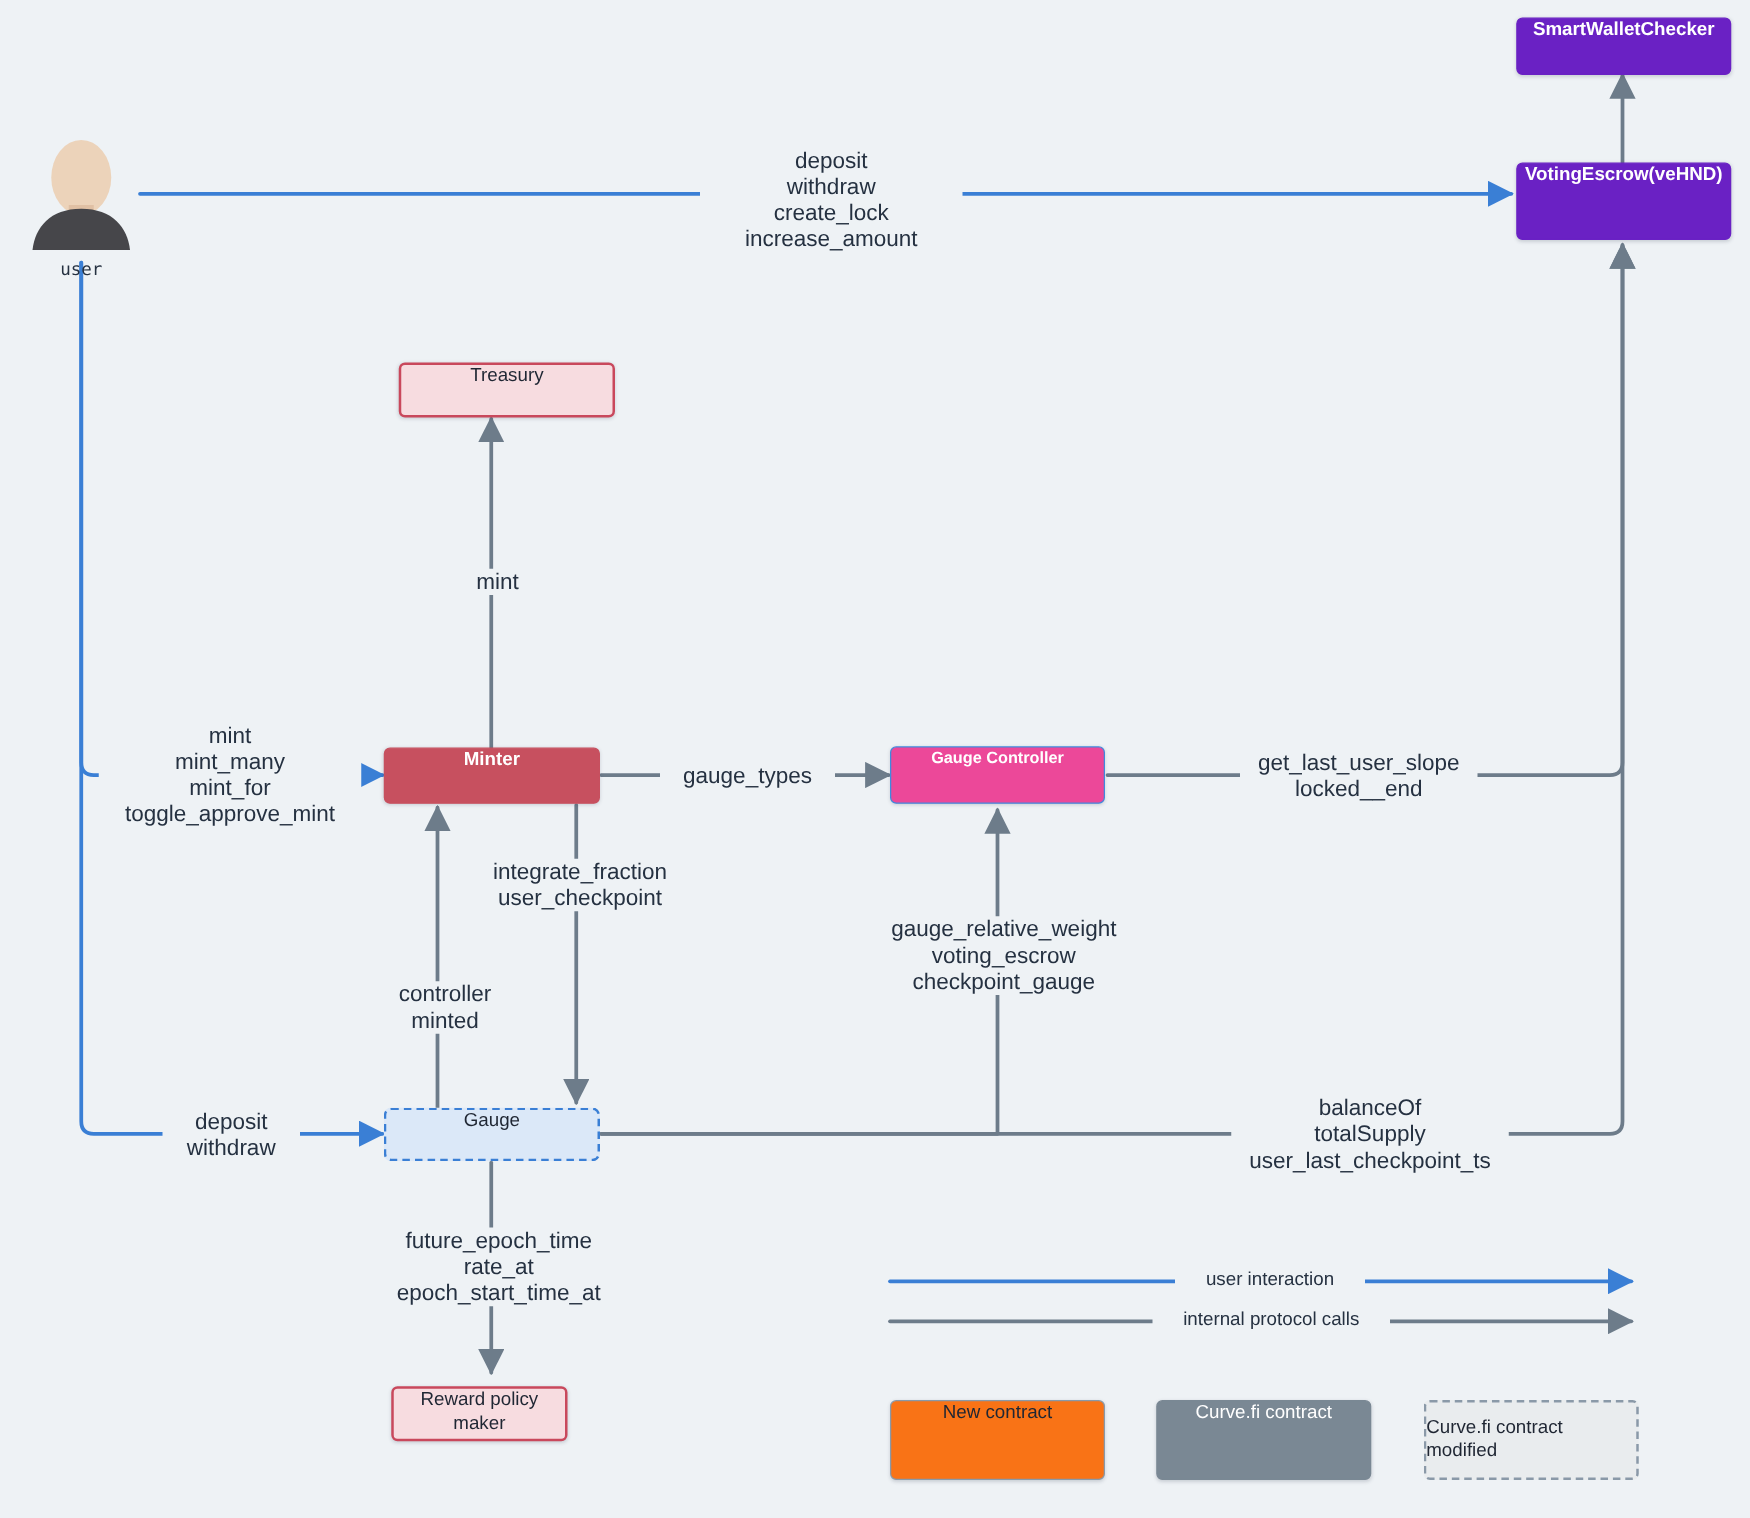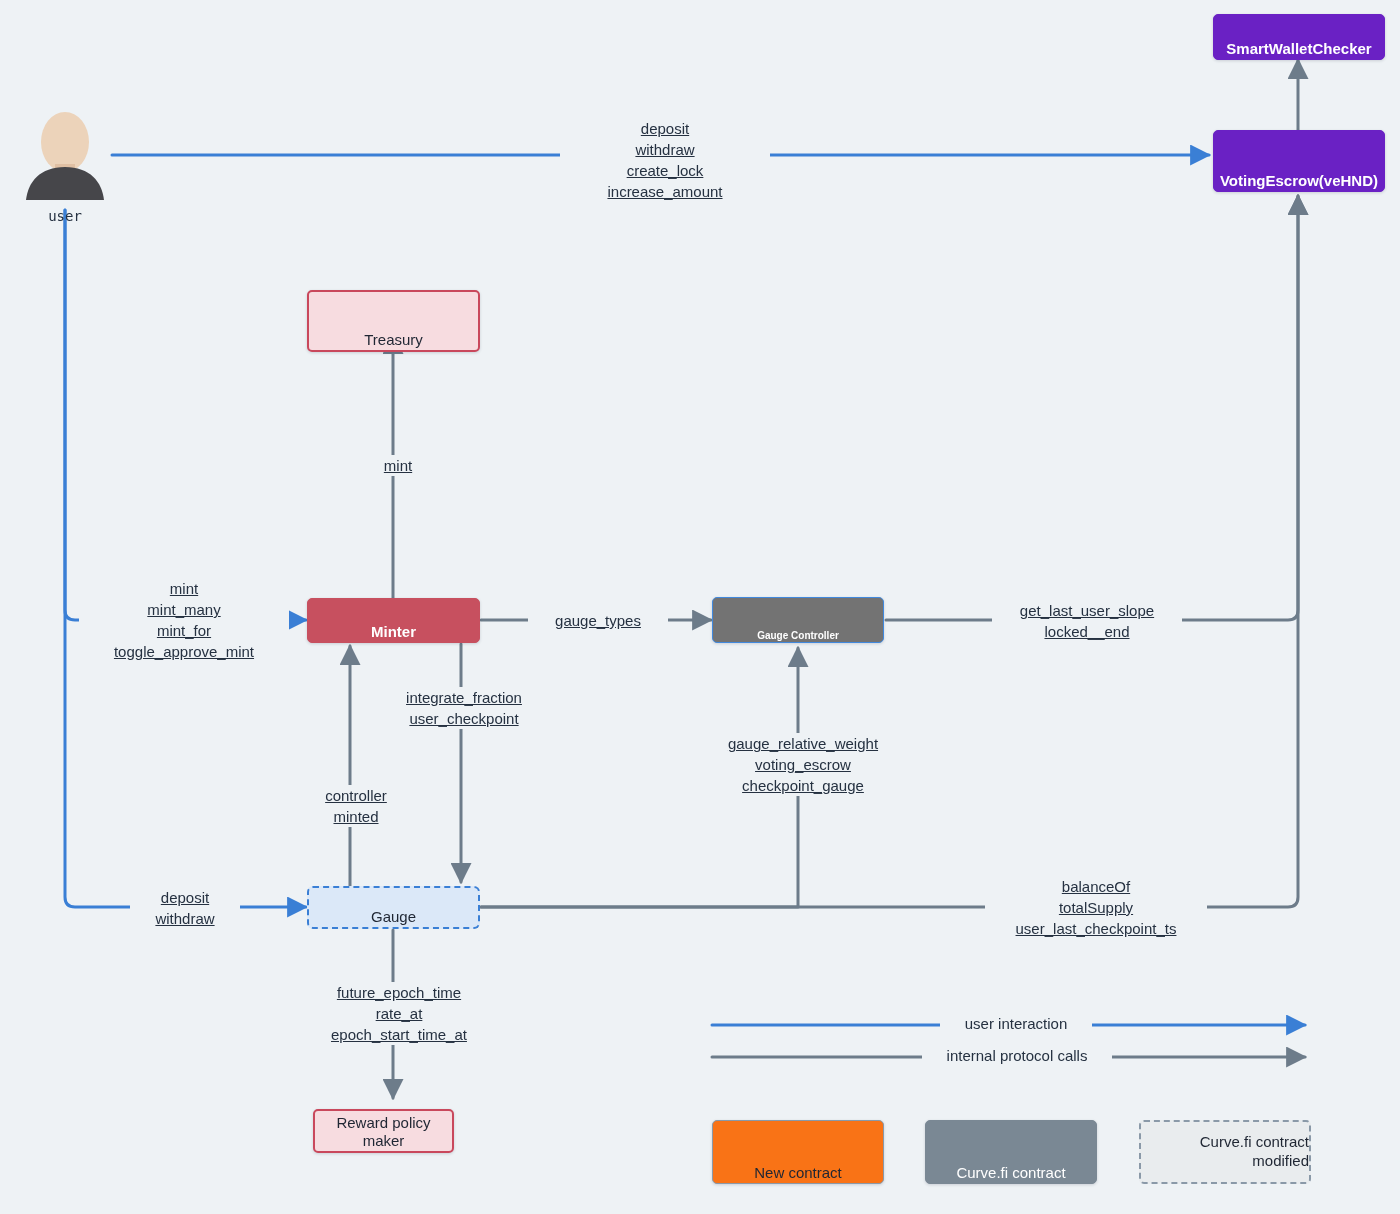--- a/index.html
+++ b/index.html
@@ -24,21 +24,21 @@
     position: absolute;
     left: 0; top: 0;
     width: 1400px;
     height: 1214px;
     pointer-events: none;
   }
   .node {
     position: absolute;
     box-sizing: border-box;
     display: flex;
-    align-items: flex-end;
+    align-items: flex-start;
     justify-content: center;
     text-align: center;
     border-radius: 5px;
     line-height: 1.25;
     box-shadow: 0 1px 3px rgba(40,50,70,.18);
   }
   .node-purple {
     background: #6a21c4;
     color: #ffffff;
     font-size: 15px;
@@ -52,24 +52,24 @@
     font-size: 15px;
   }
   .node-crimson {
     background: #c7505f;
     color: #ffffff;
     border: 1px solid #c7505f;
     font-size: 15px;
     font-weight: 700;
   }
   .node-blue {
-    background: #737373;
+    background: #ec4899;
     color: #ffffff;
     border: 1px solid #4189dd;
-    font-size: 10px;
+    font-size: 13px;
     font-weight: 700;
   }
   .node-dashed-blue {
     background: #dbe8f8;
     color: #1f2633;
     border: 2px dashed #3a7fd5;
     font-size: 15px;
     border-radius: 6px;
     box-shadow: none;
   }
@@ -88,27 +88,26 @@
   .node-legend-dashed {
     background: #e9ecee;
     color: #1f2633;
     border: 2px dashed #8a99a8;
     font-size: 15px;
     box-shadow: none;
   }
   .edge-label {
     position: absolute;
     color: #253141;
-    font-size: 15px;
+    font-size: 18px;
     line-height: 21px;
     text-align: center;
     white-space: pre;
     background: #eef2f5;
     padding: 0 5px;
-    text-decoration: underline;
   }
   .legend-label {
     position: absolute;
     color: #253141;
     font-size: 15px;
     background: #eef2f5;
     padding: 0 6px;
     text-align: center;
   }
   .actor {
@@ -184,21 +183,21 @@
 
   <div class="node node-purple" style="left:1213px; top:14px; width:172px; height:46px;">
     <span>SmartWalletChecker</span>
   </div>
 
   <div class="node node-purple" style="left:1213px; top:130px; width:172px; height:62px; ">
     <span>VotingEscrow</span>
     <span>(veHND)</span>
   </div>
 
-  <div class="node node-pink" style="left:307px; top:290px; width:173px; height:62px;">
+  <div class="node node-pink" style="left:319px; top:290px; width:173px; height:44px;">
     <span>Treasury</span>
   </div>
 
   <div class="node node-crimson" style="left:307px; top:598px; width:173px; height:45px;">
     <span>Minter</span>
   </div>
 
   <div class="node node-blue" style="left:712px; top:597px; width:172px; height:46px;">
     <span>Gauge Controller</span>
   </div>

